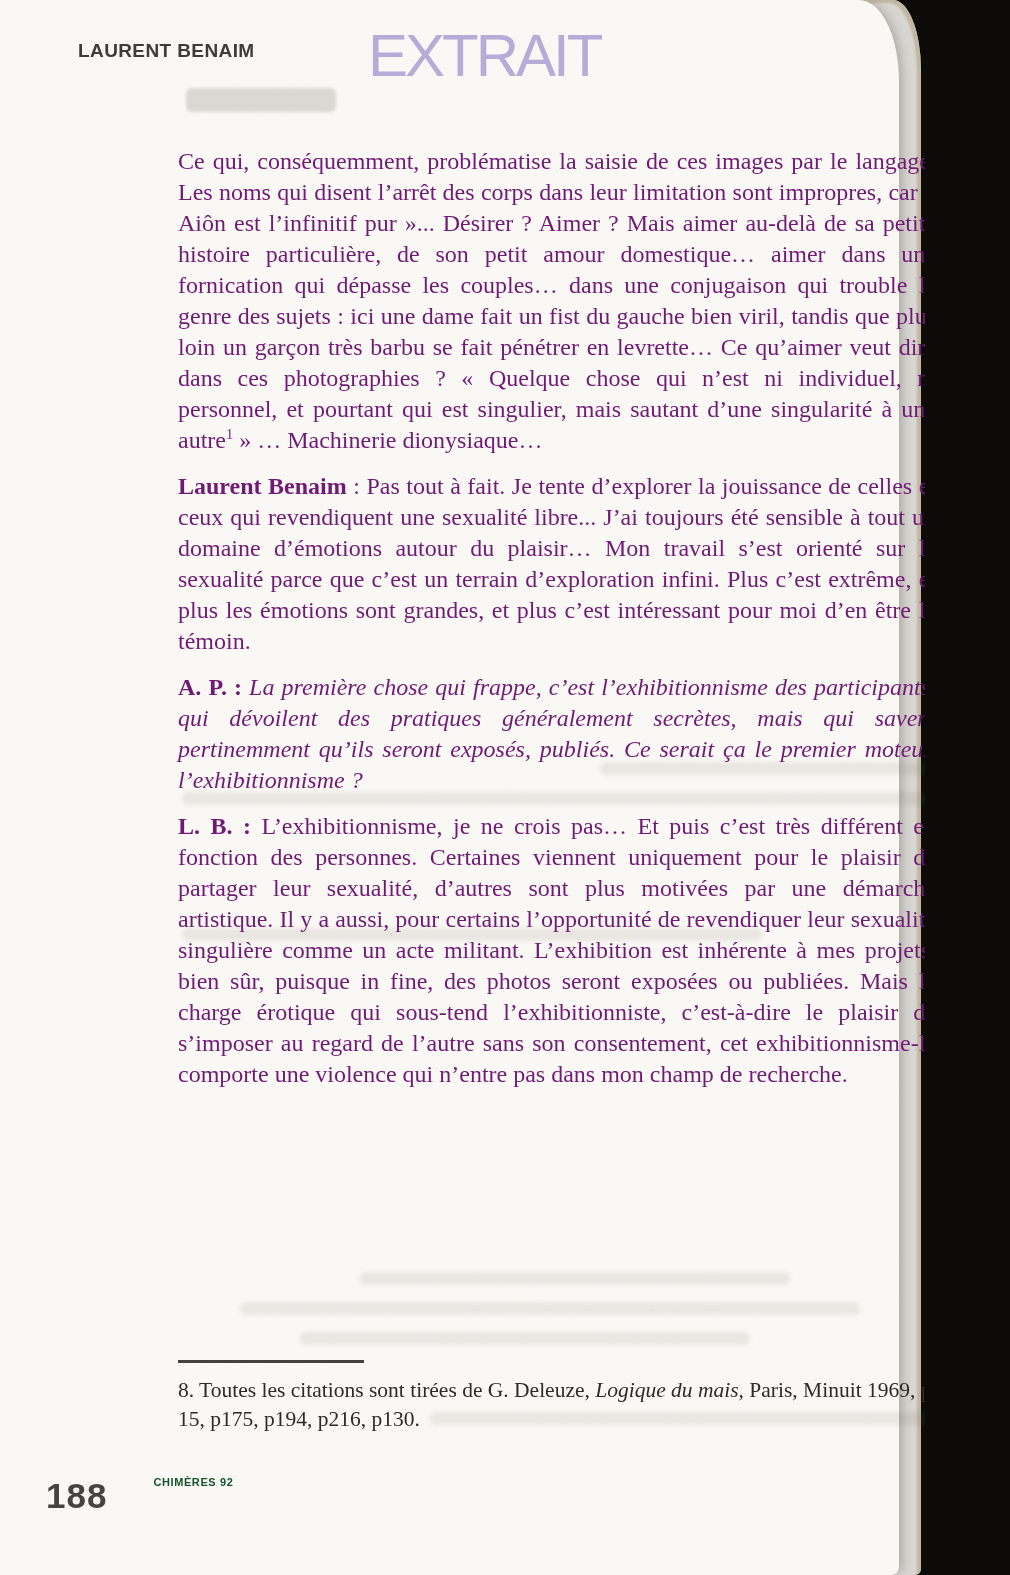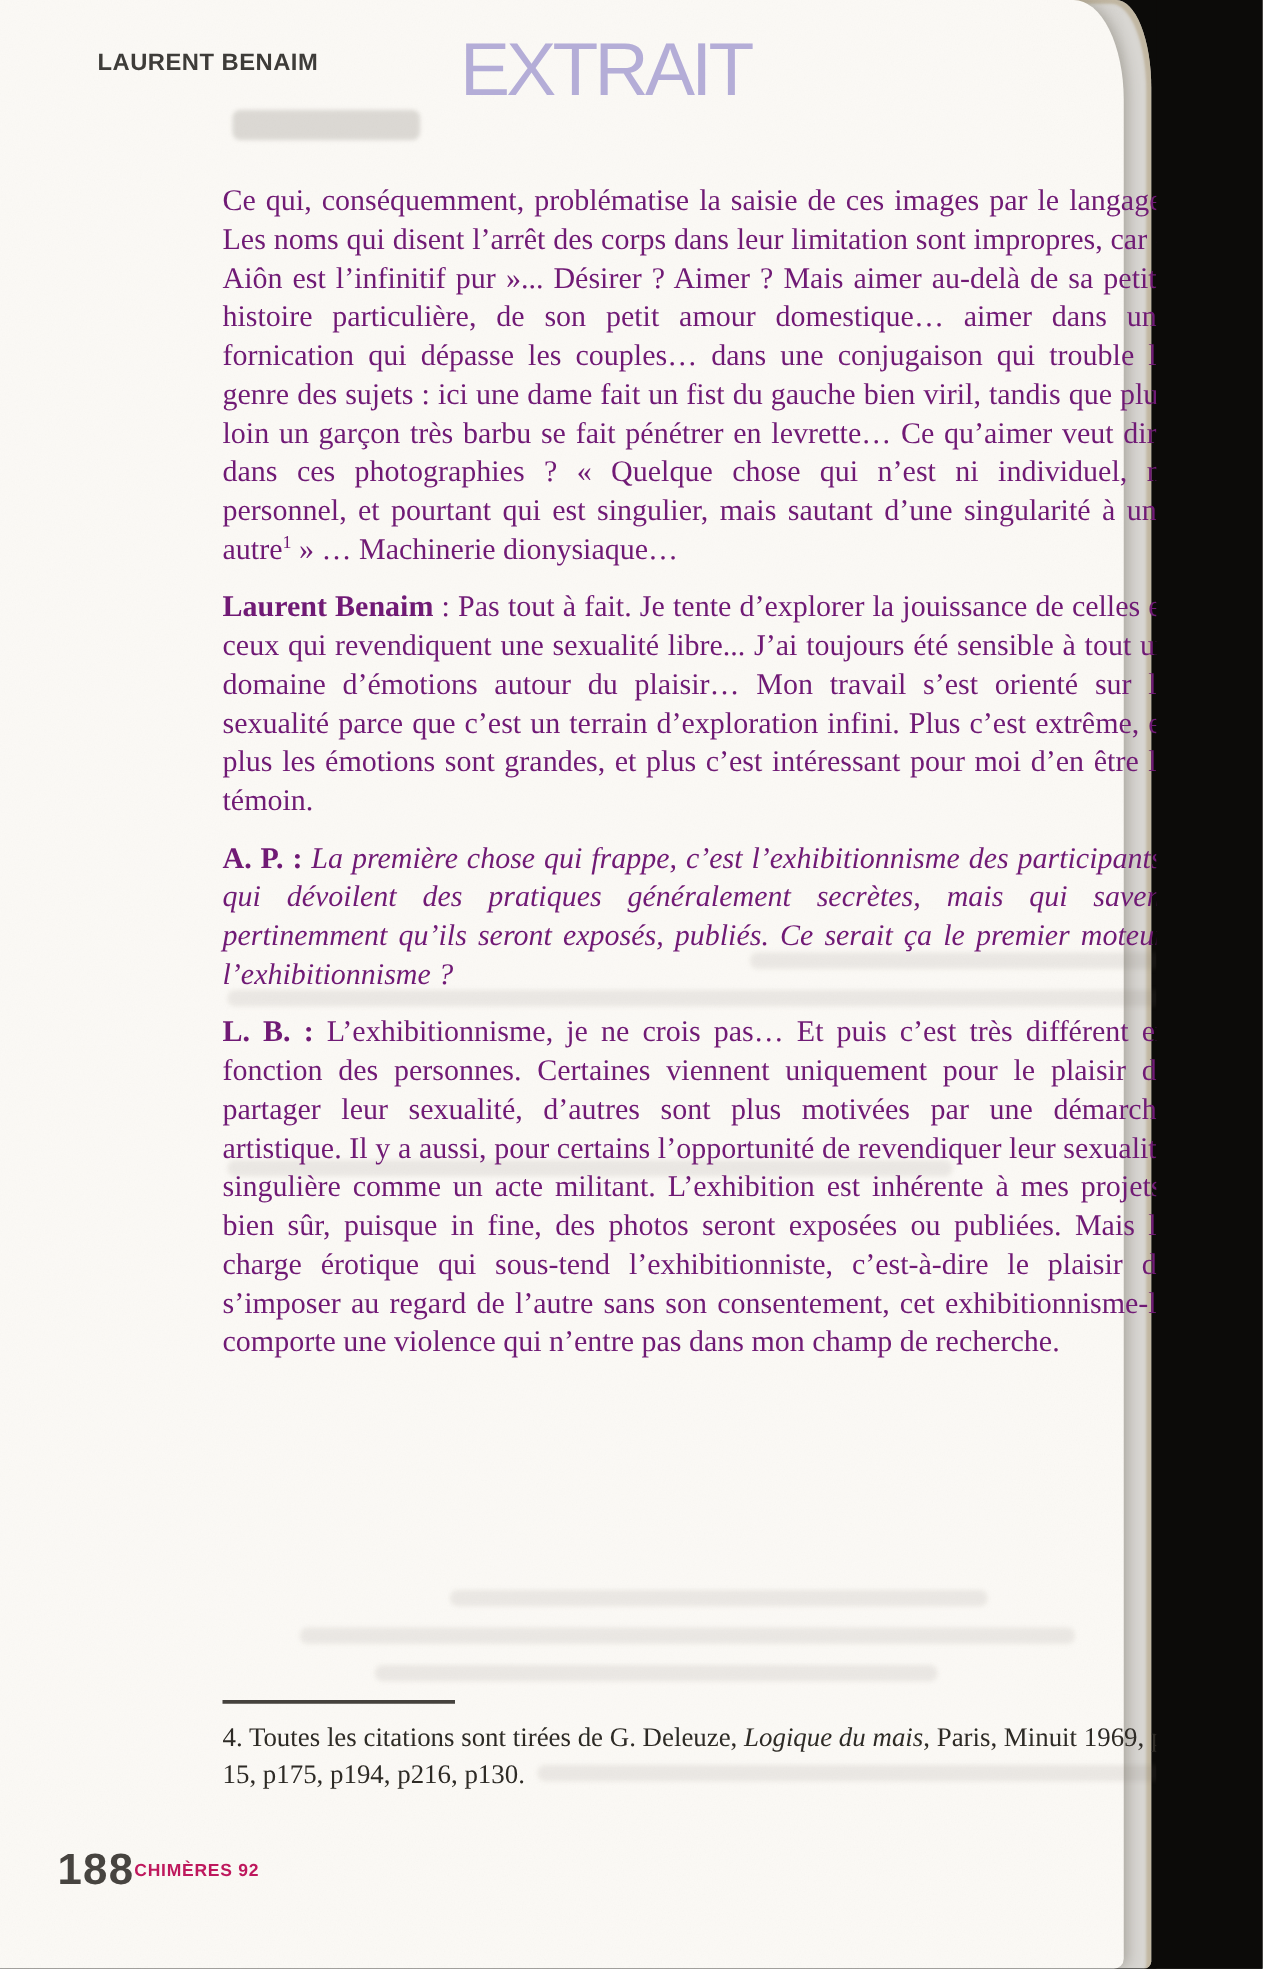--- a/index.html
+++ b/index.html
@@ -20,24 +20,24 @@
              font-size:60px;font-weight:400;letter-spacing:-3px;line-height:1;}
   .content{position:absolute;left:178px;top:146px;width:758px;font-size:24px;line-height:31px;
            color:#701a75;text-align:justify;hyphens:auto;-webkit-hyphens:auto;}
   .para{margin:0 0 15px 0;}
   .seg-bold{font-weight:bold;}
   .seg-italic{font-style:italic;}
   sup.seg-sup{font-size:60%;line-height:0;}
   .footnote-rule{position:absolute;left:178px;top:1360px;width:186px;height:3px;background:#45423d;}
   .footnote{position:absolute;left:178px;top:1376px;width:762px;font-size:21.5px;line-height:29px;
             color:#2e2b26;text-align:left;}
-  .footer{position:absolute;left:46px;top:1476px;display:flex;align-items:center;gap:0;
+  .footer{position:absolute;left:46px;top:1476px;display:flex;align-items:flex-start;gap:22px;
           font-family:"Liberation Sans",sans-serif;}
   .page-number{font-size:35px;font-weight:700;color:#474440;letter-spacing:1px;}
-  .journal-name{font-size:14px;font-weight:600;color:#be185d;letter-spacing:.6px;}
+  .journal-name{font-size:11px;font-weight:600;color:#14532d;letter-spacing:.6px;margin-left:24px;}
   
   .ghost{position:absolute;height:13px;background:rgba(106,100,88,.11);filter:blur(2px);
          border-radius:6px;pointer-events:none;}
   .ghost-dark{background:rgba(96,92,82,.20);filter:blur(1.5px);}
 </style>
 </head>
 <body>
 
 <div class="scan">
   <div class="stack-edge"></div>
@@ -67,20 +67,20 @@
     <div class="ghost" style="left:430px;top:1412px;width:500px;"></div>
 
     <div class="content">
         <div class="para"><span class="seg seg-regular">Ce qui, conséquemment, problématise la saisie de ces images par le langage. Les noms qui disent l’arrêt des corps dans leur limitation sont impropres, car « Aiôn est l’infinitif pur »... Désirer ? Aimer ? Mais aimer au-delà de sa petite histoire particulière, de son petit amour domestique… aimer dans une fornication qui dépasse les couples… dans une conjugaison qui trouble le genre des sujets : ici une dame fait un fist du gauche bien viril, tandis que plus loin un garçon très barbu se fait pénétrer en levrette… Ce qu’aimer veut dire dans ces photographies ? « Quelque chose qui n’est ni individuel, ni personnel, et pourtant qui est singulier, mais sautant d’une singularité à une autre</span><sup class="seg seg-sup">1</sup><span class="seg seg-regular"> » … Machinerie dionysiaque…</span></div>
         <div class="para"><span class="seg seg-bold">Laurent Benaim</span><span class="seg seg-regular"> : Pas tout à fait. Je tente d’explorer la jouissance de celles et ceux qui revendiquent une sexualité libre... J’ai toujours été sensible à tout un domaine d’émotions autour du plaisir… Mon travail s’est orienté sur la sexualité parce que c’est un terrain d’exploration infini. Plus c’est extrême, et plus les émotions sont grandes, et plus c’est intéressant pour moi d’en être le témoin.</span></div>
         <div class="para"><span class="seg seg-bold">A. P. : </span><span class="seg seg-italic">La première chose qui frappe, c’est l’exhibitionnisme des participants, qui dévoilent des pratiques généralement secrètes, mais qui savent pertinemment qu’ils seront exposés, publiés. Ce serait ça le premier moteur, l’exhibitionnisme ?</span></div>
         <div class="para"><span class="seg seg-bold">L. B. : </span><span class="seg seg-regular">L’exhibitionnisme, je ne crois pas… Et puis c’est très différent en fonction des personnes. Certaines viennent uniquement pour le plaisir de partager leur sexualité, d’autres sont plus motivées par une démarche artistique. Il y a aussi, pour certains l’opportunité de revendiquer leur sexualité singulière comme un acte militant. L’exhibition est inhérente à mes projets, bien sûr, puisque in fine, des photos seront exposées ou publiées. Mais la charge érotique qui sous-tend l’exhibitionniste, c’est-à-dire le plaisir de s’imposer au regard de l’autre sans son consentement, cet exhibitionnisme-là comporte une violence qui n’entre pas dans mon champ de recherche.</span></div>
       </div>
 
     <div class="footnote-rule"></div>
-    <div class="footnote"><span class="seg seg-regular">4. Toutes les citations sont tirées de G. Deleuze, </span><span class="seg seg-italic">Logique du mais</span><span class="seg seg-regular">, Paris, Minuit 1969, p 15, p175, p194, p216, p130.</span></div>
+    <div class="footnote"><span class="seg seg-regular">8. Toutes les citations sont tirées de G. Deleuze, </span><span class="seg seg-italic">Logique du mais</span><span class="seg seg-regular">, Paris, Minuit 1969, p 15, p175, p194, p216, p130.</span></div>
 
     <div class="footer">
       <span class="page-number">188</span>
       <span class="journal-name">CHIMÈRES 92</span>
     </div>
   </div>
 </div>
 
 </body></html>

